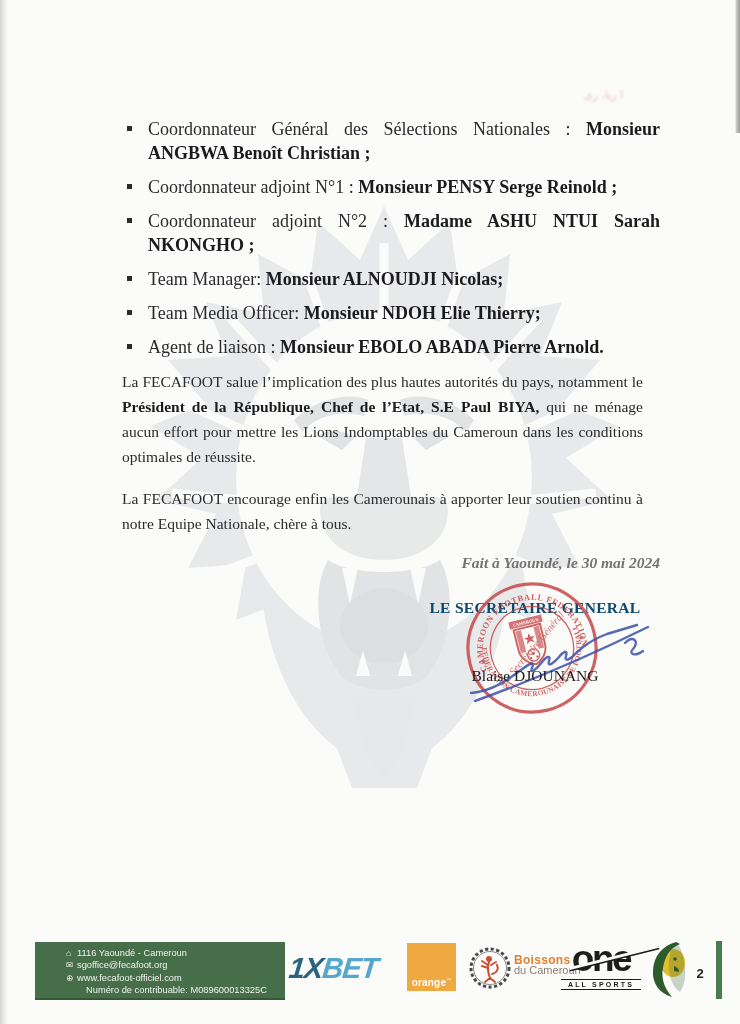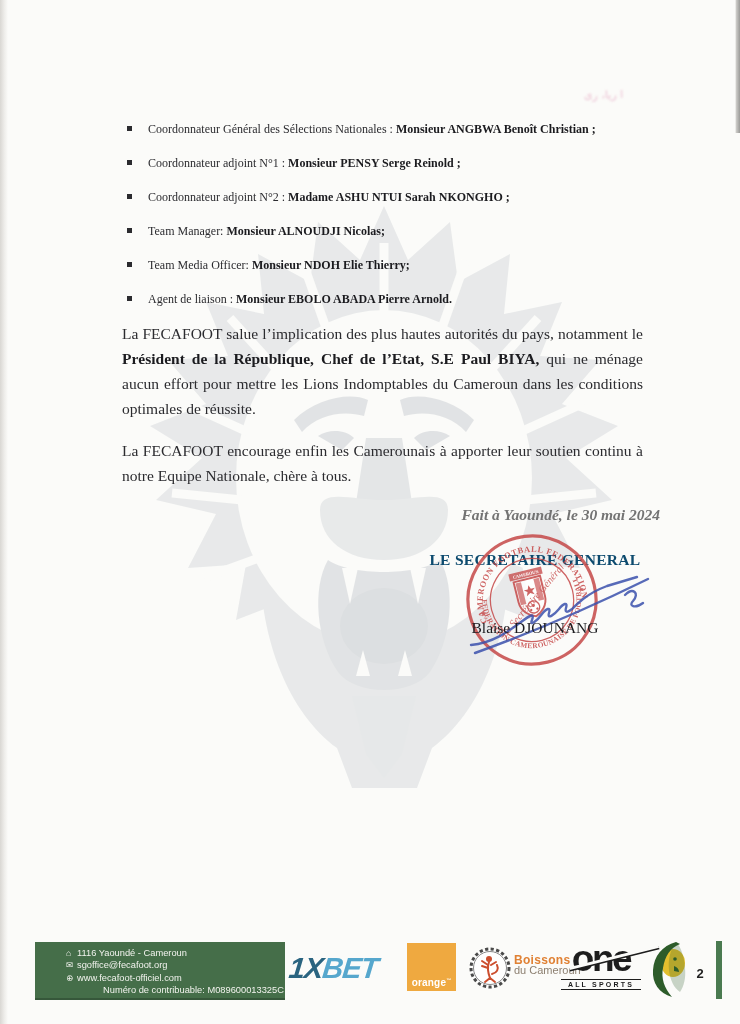--- a/index.html
+++ b/index.html
@@ -16,21 +16,21 @@
     color:rgba(205,70,125,.34);filter:blur(1.1px);
     font-family:"DejaVu Sans",sans-serif;font-size:11px;letter-spacing:3px;
     transform:rotate(-2deg);}
 
   
   .watermark{position:absolute;left:112px;top:148px;width:548px;height:646px;opacity:.5;}
 
   
   .content{position:absolute;left:105px;top:117px;width:555px;color:#2b2b2f;}
   ul.officials{list-style:none;margin:0;padding:0;}
-  ul.officials li{position:relative;padding-left:43px;font-size:12px;line-height:24px;
+  ul.officials li{position:relative;padding-left:43px;font-size:18px;line-height:24px;
     margin:0 0 10px 0;text-align:justify;}
   ul.officials li::before{content:"";position:absolute;left:22px;top:9px;width:5px;height:5px;
     background:#2b2b2f;}
   ul.officials b{color:#1b1b1f;}
   .content p{margin:17px;font-size:15.5px;line-height:25px;text-align:justify;color:#2b2b2f;}
   .content p b{color:#1b1b1f;}
   .p1{margin-top:2px !important;}
   .p2{margin-top:6px !important;}
   .dateline{margin-top:4px;font-size:15.5px;font-weight:bold;font-style:italic;
     text-align:right;color:#737373;line-height:20px;}
@@ -44,21 +44,21 @@
   .sg-name{position:absolute;left:230px;width:400px;top:94px;text-align:center;
     font-size:15.5px;font-weight:normal;color:#1b1b1f;}
 
   
   .footer{position:absolute;left:0;top:938px;width:740px;height:70px;
     font-family:"Liberation Sans","DejaVu Sans",sans-serif;}
   .contact{position:absolute;left:35px;top:4px;width:250px;height:51px;background:#456e49;
     border-bottom:2px solid #36573a;color:#f2f3ee;font-size:9.3px;line-height:12.3px;
     padding:5px 0 0 0;}
   .contact .row{padding-left:42px;position:relative;white-space:nowrap;}
-  .contact .row.noicon{padding-left:68px;}
+  .contact .row.noicon{padding-left:51px;}
   .contact .ic{position:absolute;left:31px;top:0;width:10px;font-size:8.5px;}
   .sp-xbet{position:absolute;left:289px;top:14px;font-family:"Liberation Sans",sans-serif;
     font-weight:900;font-style:italic;font-size:29px;letter-spacing:-1px;transform:skewX(-6deg);}
   .sp-xbet .x1{color:#2a6480;}
   .sp-xbet .x2{color:#56a7cd;}
   .sp-orange{position:absolute;left:407px;top:5px;width:49px;height:48px;background:#efa940;
     text-align:center;}
   .sp-orange .lbl{position:absolute;bottom:3px;left:0;right:0;color:#fff;font-weight:bold;
     font-size:10px;letter-spacing:.2px;}
   .sp-orange .tm{font-size:5px;vertical-align:top;}

